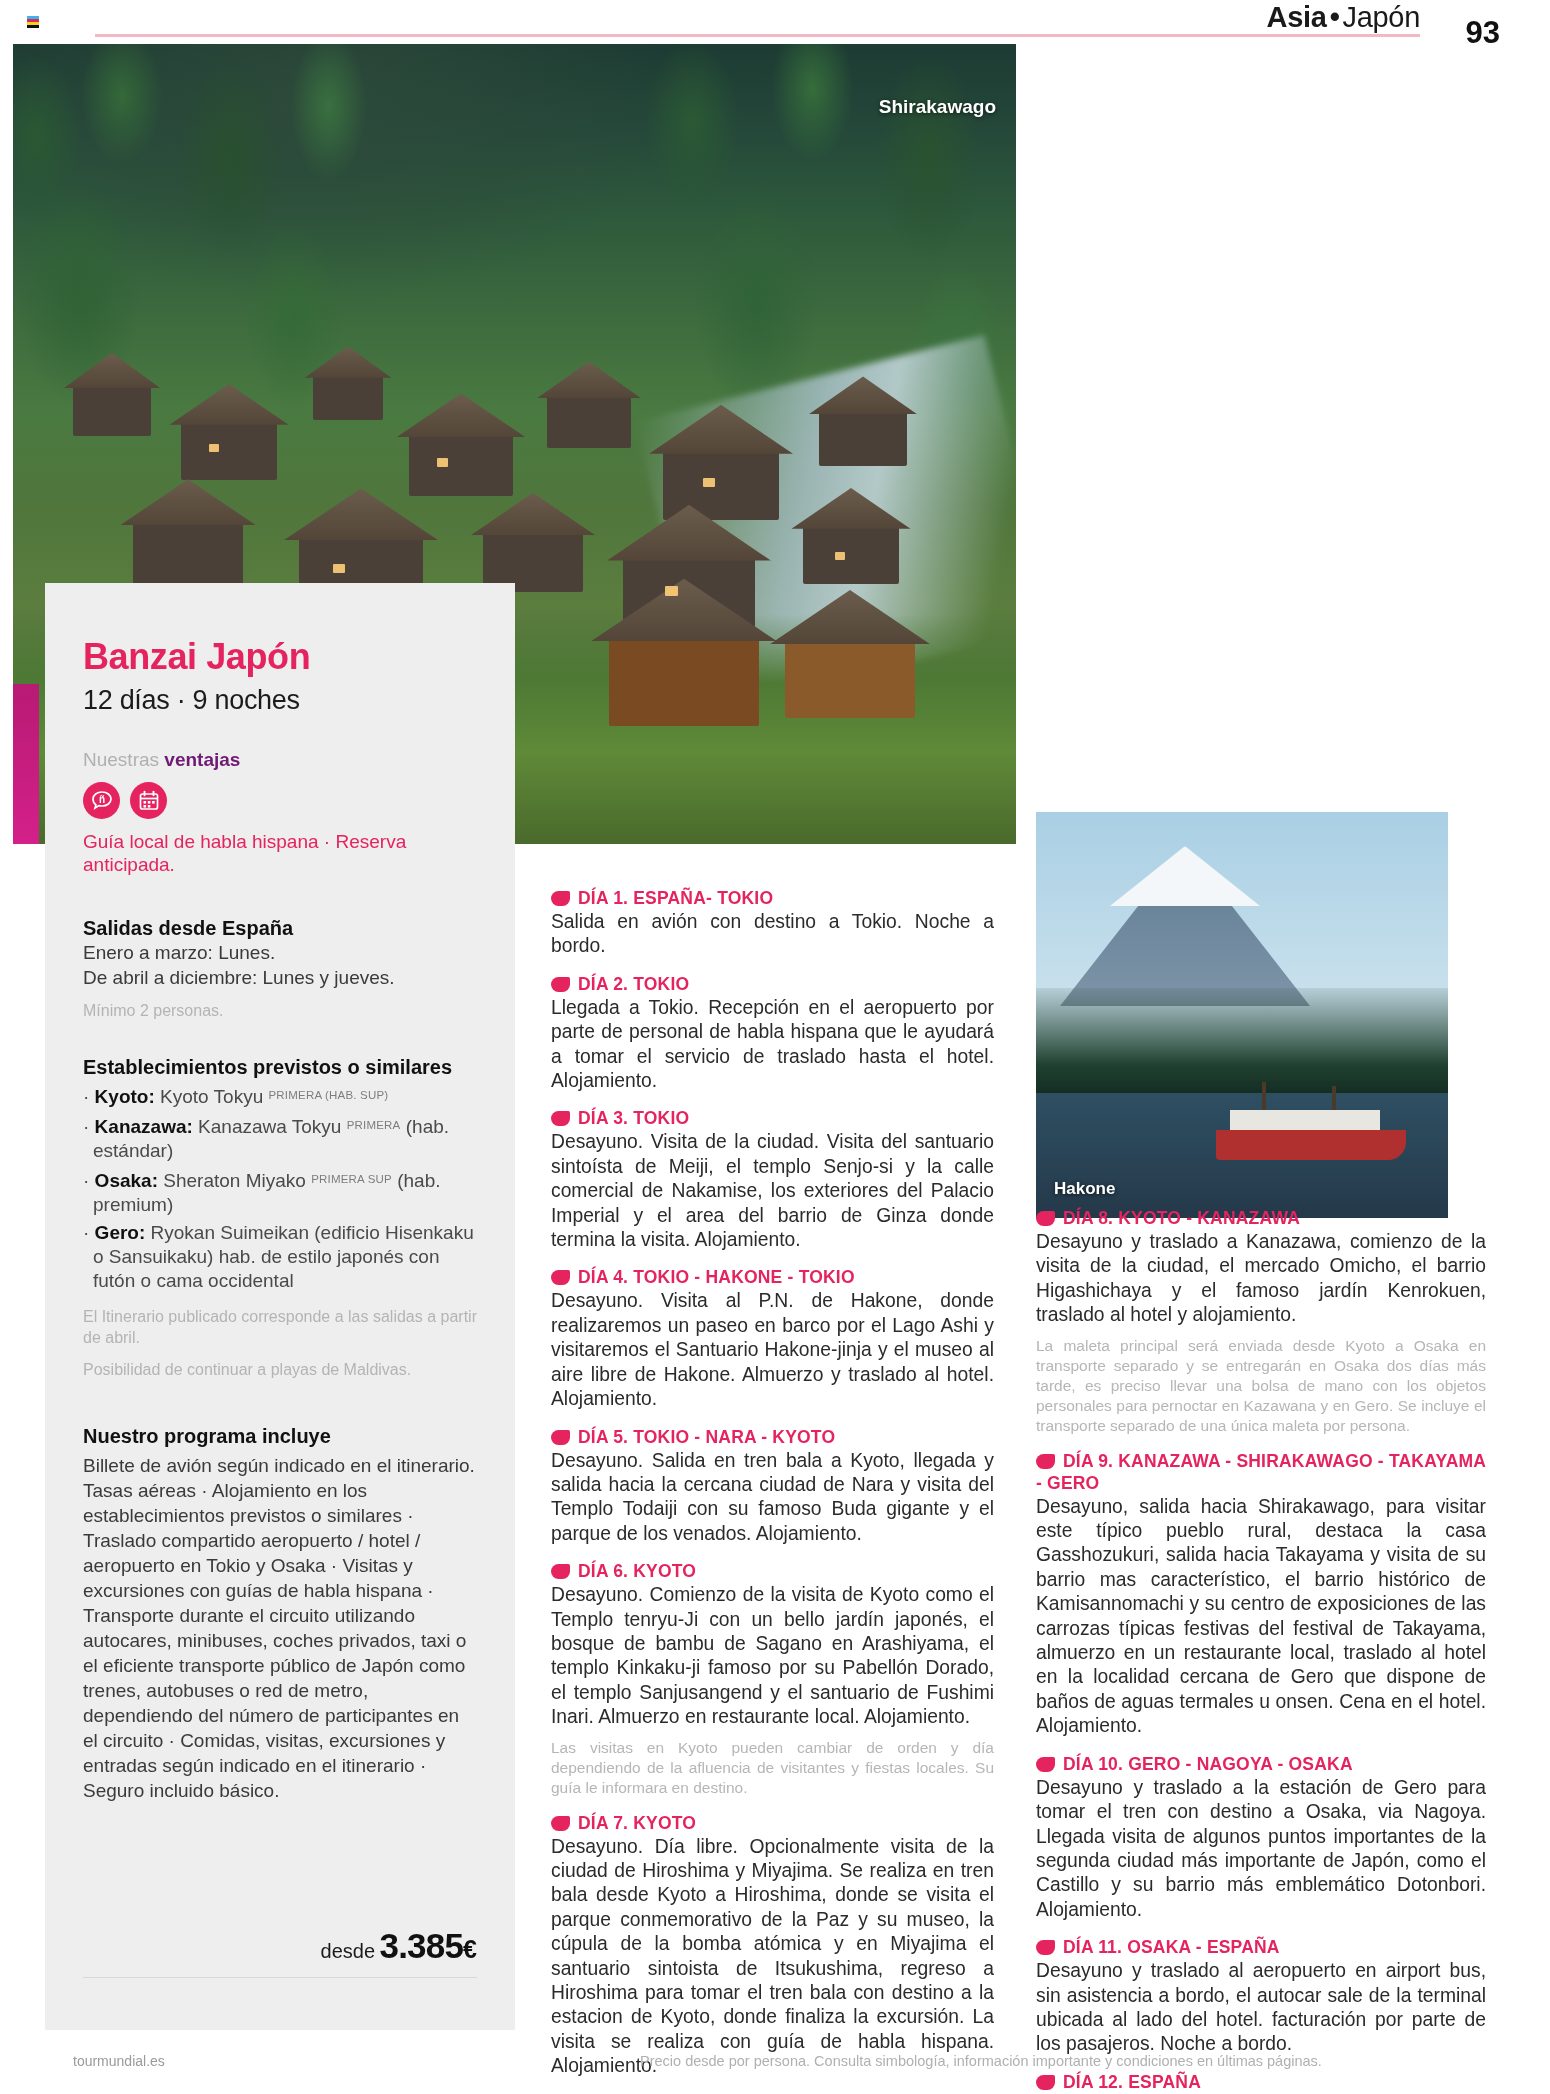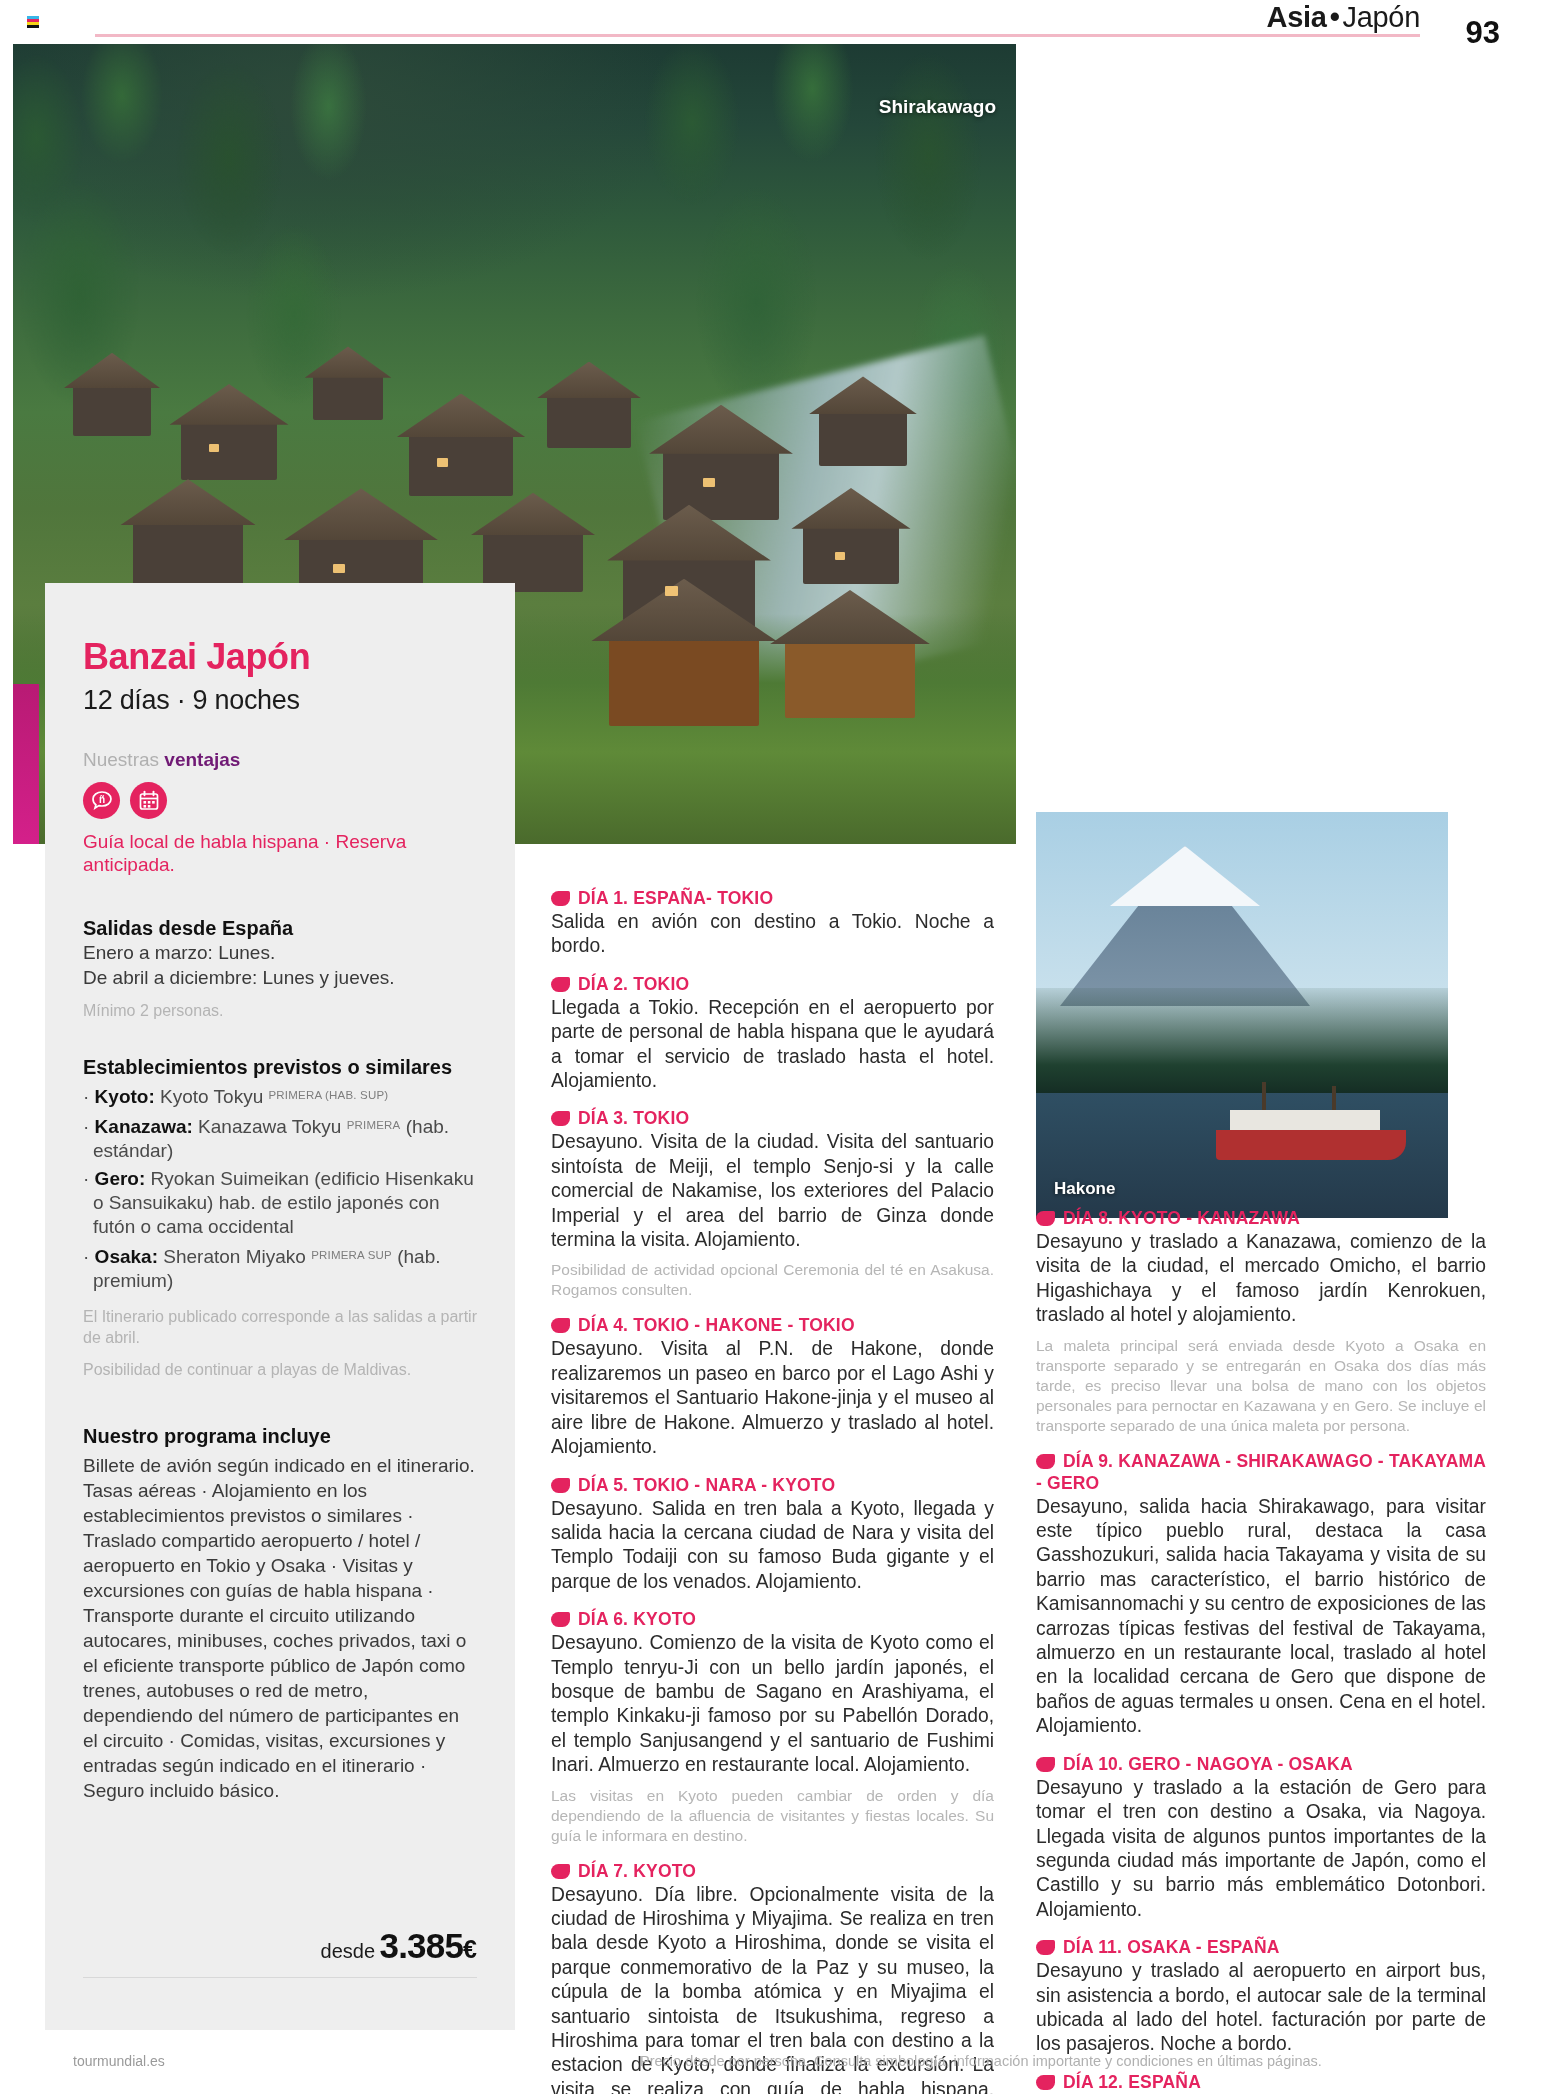--- a/index.html
+++ b/index.html
@@ -325,22 +325,22 @@
 
       <div class="sec-head sec-sal">Salidas desde España</div>
       <div class="body-line">Enero a marzo: Lunes.</div>
       <div class="body-line">De abril a diciembre: Lunes y jueves.</div>
       <div class="note" style="margin-top:10px;">Mínimo 2 personas.</div>
 
       <div class="sec-head sec-est">Establecimientos previstos o similares</div>
       <div class="est-list">
         <div class="est-item">·&nbsp;<b>Kyoto:</b><span> Kyoto Tokyu </span><span class="sup">PRIMERA (HAB. SUP)</span></div>
         <div class="est-item">·&nbsp;<b>Kanazawa:</b><span> Kanazawa Tokyu </span><span class="sup">PRIMERA</span> <span>(hab. estándar)</span></div>
+        <div class="est-item">·&nbsp;<b>Osaka:</b><span> Sheraton Miyako </span><span class="sup">PRIMERA SUP</span> <span>(hab. premium)</span></div>
         <div class="est-item">·&nbsp;<b>Gero:</b><span> Ryokan Suimeikan (edificio Hisenkaku o Sansuikaku) hab. de estilo japonés con futón o cama occidental</span></div>
-        <div class="est-item">·&nbsp;<b>Osaka:</b><span> Sheraton Miyako </span><span class="sup">PRIMERA SUP</span> <span>(hab. premium)</span></div>
       </div>
       <div class="note card-note">El Itinerario publicado corresponde a las salidas a partir de abril.</div>
       <div class="note" style="margin-top:11px;">Posibilidad de continuar a playas de Maldivas.</div>
 
       <div class="sec-head sec-prog">Nuestro programa incluye</div>
       <div class="prog-body">Billete de avión según indicado en el itinerario. Tasas aéreas · Alojamiento en los establecimientos previstos o similares · Traslado compartido aeropuerto / hotel / aeropuerto en Tokio y Osaka · Visitas y excursiones con guías de habla hispana · Transporte durante el circuito utilizando autocares, minibuses, coches privados, taxi o el eficiente transporte público de Japón como trenes, autobuses o red de metro, dependiendo del número de participantes en el circuito · Comidas, visitas, excursiones y entradas según indicado en el itinerario · Seguro incluido básico.</div>
     </div>
 
     <div class="price-row">
       <span class="desde">desde</span>
@@ -354,21 +354,20 @@
       <span class="day-head"><i class="bullet"></i><span>DÍA 1. ESPAÑA- TOKIO</span></span>
       <div class="day-body">Salida en avión con destino a Tokio. Noche a bordo.</div>
     </div>
     <div class="day">
       <span class="day-head"><i class="bullet"></i><span>DÍA 2. TOKIO</span></span>
       <div class="day-body">Llegada a Tokio. Recepción en el aeropuerto por parte de personal de habla hispana que le ayudará a tomar el servicio de traslado hasta el hotel. Alojamiento.</div>
     </div>
     <div class="day">
       <span class="day-head"><i class="bullet"></i><span>DÍA 3. TOKIO</span></span>
       <div class="day-body">Desayuno. Visita de la ciudad. Visita del santuario sintoísta de Meiji, el templo Senjo-si y la calle comercial de Nakamise, los exteriores del Palacio Imperial y el area del barrio de Ginza donde termina la visita. Alojamiento.</div>
-      <div class="day-note">Posibilidad de actividad opcional Ceremonia del té en Asakusa. Rogamos consulten.</div>
     </div>
     <div class="day">
       <span class="day-head"><i class="bullet"></i><span>DÍA 4. TOKIO - HAKONE - TOKIO</span></span>
       <div class="day-body">Desayuno. Visita al P.N. de Hakone, donde realizaremos un paseo en barco por el Lago Ashi y visitaremos el Santuario Hakone-jinja y el museo al aire libre de Hakone. Almuerzo y traslado al hotel. Alojamiento.</div>
     </div>
     <div class="day">
       <span class="day-head"><i class="bullet"></i><span>DÍA 5. TOKIO - NARA - KYOTO</span></span>
       <div class="day-body">Desayuno. Salida en tren bala a Kyoto, llegada y salida hacia la cercana ciudad de Nara y visita del Templo Todaiji con su famoso Buda gigante y el parque de los venados. Alojamiento.</div>
     </div>
     <div class="day">

